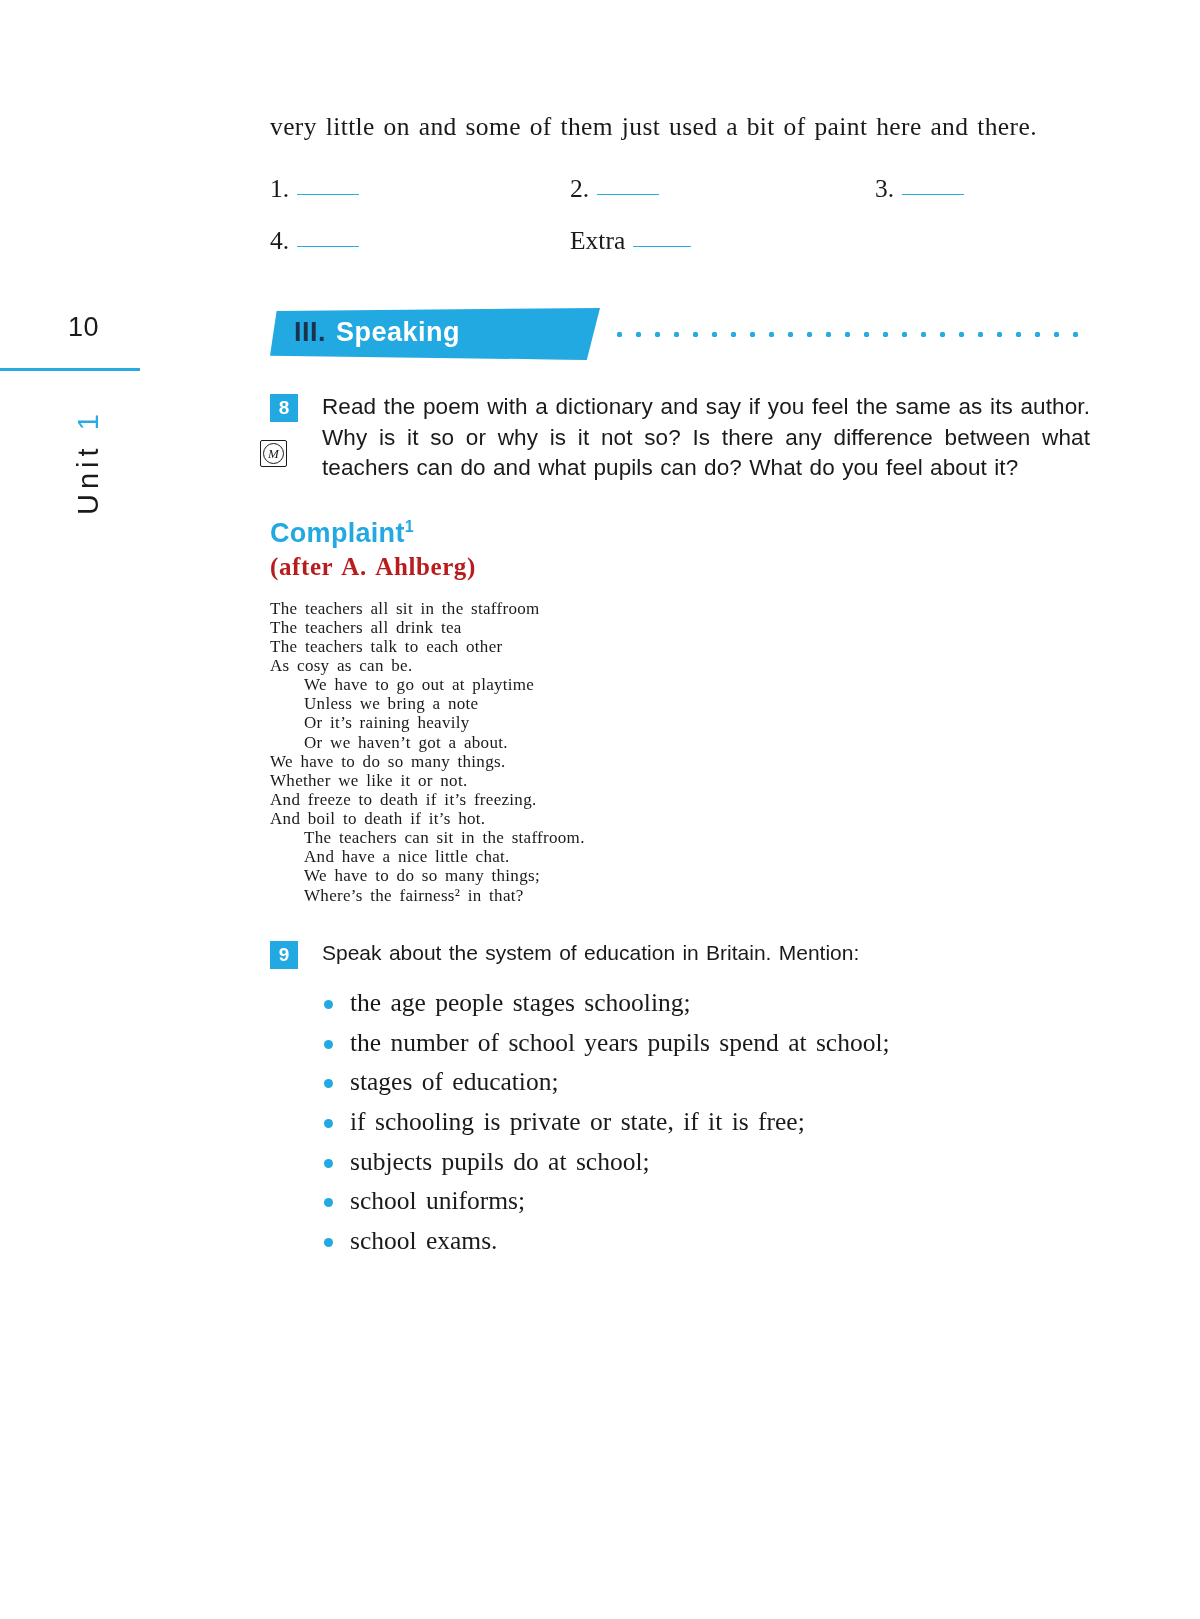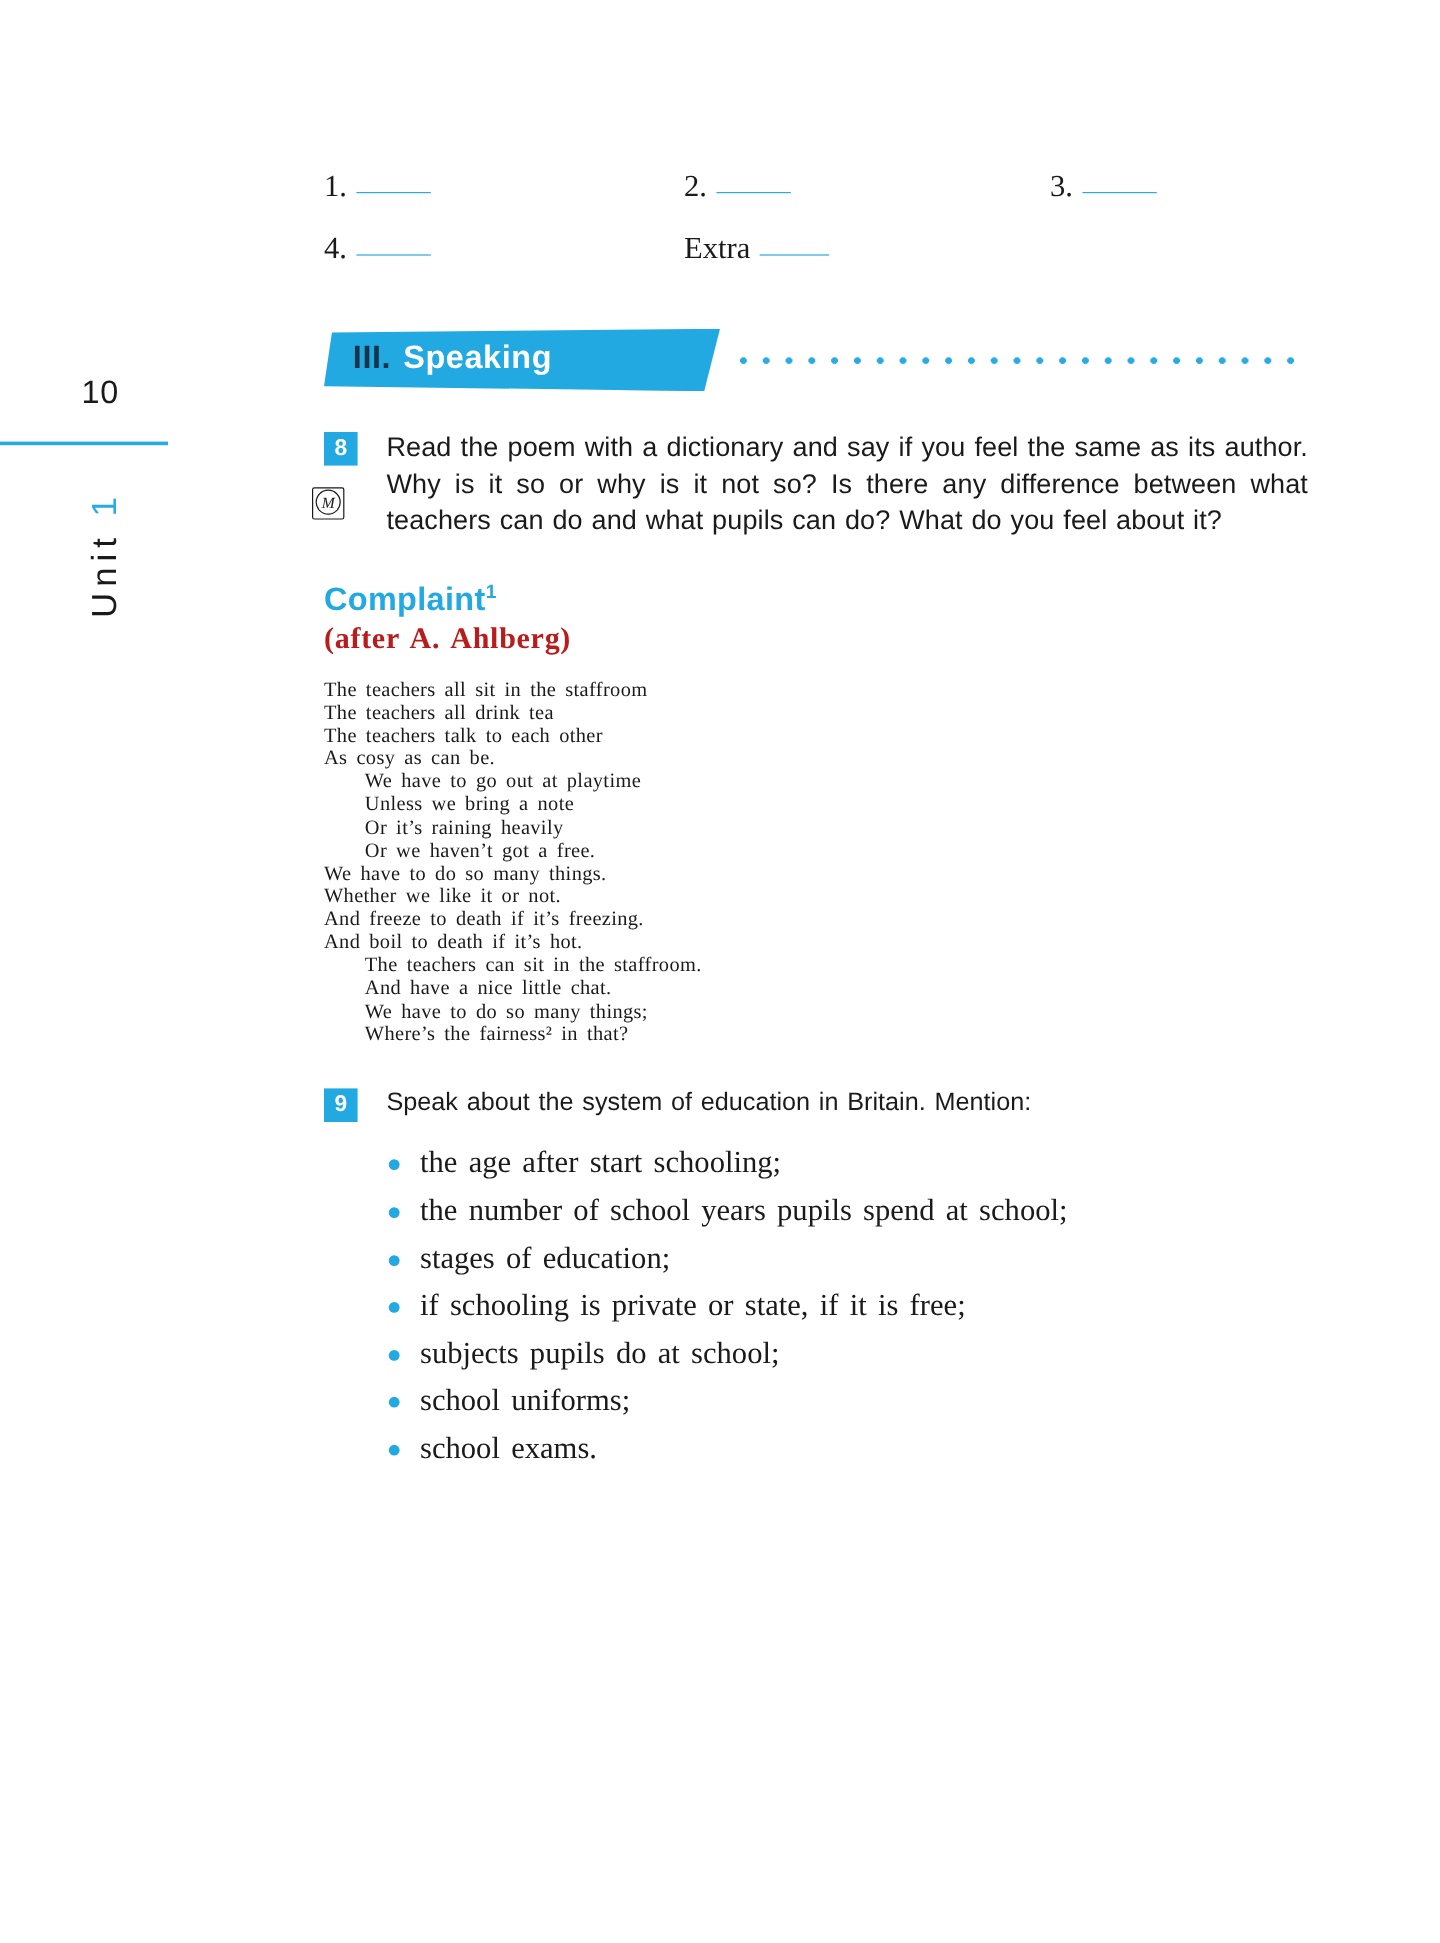--- a/index.html
+++ b/index.html
@@ -269,20 +269,21 @@
 <div class="rail-rule"></div>
 <div class="rail-label">
   <div class="vert">
     <span>Unit</span>
     <span class="unit-num">1</span>
   </div>
 </div>
 
 <div class="content">
 
+  <div class="para-justified">very little on and some of them just used a bit of paint here and there.</div>
 
   <div class="answers">
     <span class="slot" style="left:0;">
       <span>1.</span><span class="blank"></span>
     </span>
     <span class="slot" style="left:300px;">
       <span>2.</span><span class="blank"></span>
     </span>
     <span class="slot" style="left:605px;">
       <span>3.</span><span class="blank"></span>
@@ -319,38 +320,38 @@
   <div class="poem-sub">(after A. Ahlberg)</div>
 
   <div class="poem">
     <div class="line">The teachers all sit in the staffroom</div>
     <div class="line">The teachers all drink tea</div>
     <div class="line">The teachers talk to each other</div>
     <div class="line">As cosy as can be.</div>
     <div class="line indent">We have to go out at playtime</div>
     <div class="line indent">Unless we bring a note</div>
     <div class="line indent">Or it’s raining heavily</div>
-    <div class="line indent">Or we haven’t got a free.</div>
+    <div class="line indent">Or we haven’t got a about.</div>
     <div class="line">We have to do so many things.</div>
     <div class="line">Whether we like it or not.</div>
     <div class="line">And freeze to death if it’s freezing.</div>
     <div class="line">And boil to death if it’s hot.</div>
     <div class="line indent">The teachers can sit in the staffroom.</div>
     <div class="line indent">And have a nice little chat.</div>
     <div class="line indent">We have to do so many things;</div>
     <div class="line indent">Where’s the fairness² in that?</div>
   </div>
 
   <div class="exercise" style="margin-top:34px;">
     <div class="ex-num">9</div>
     <div class="ex-text-serif">Speak about the system of education in Britain. Mention:</div>
   </div>
 
   <ul class="bullets">
-    <li>the age after start schooling;</li>
+    <li>the age people stages schooling;</li>
     <li>the number of school years pupils spend at school;</li>
     <li>stages of education;</li>
     <li>if schooling is private or state, if it is free;</li>
     <li>subjects pupils do at school;</li>
     <li>school uniforms;</li>
     <li>school exams.</li>
   </ul>
 
 
 </div>

